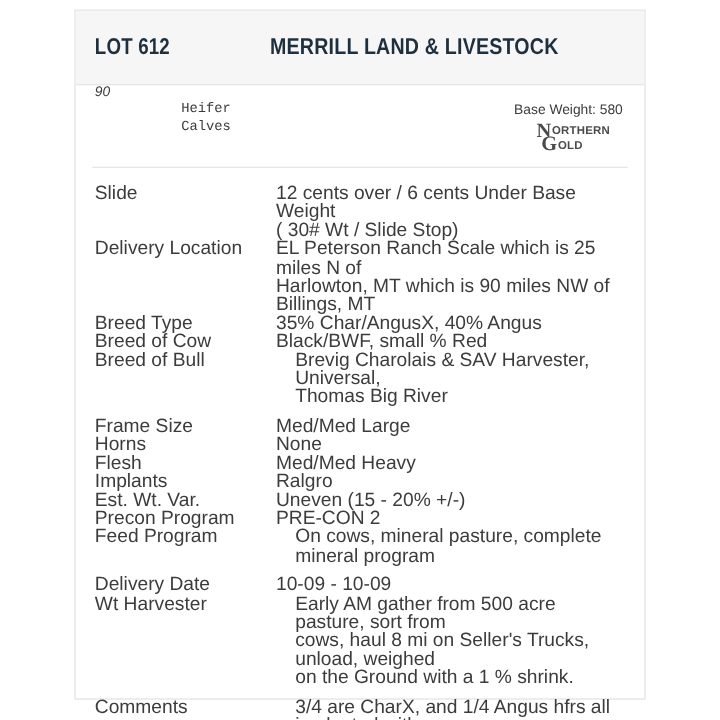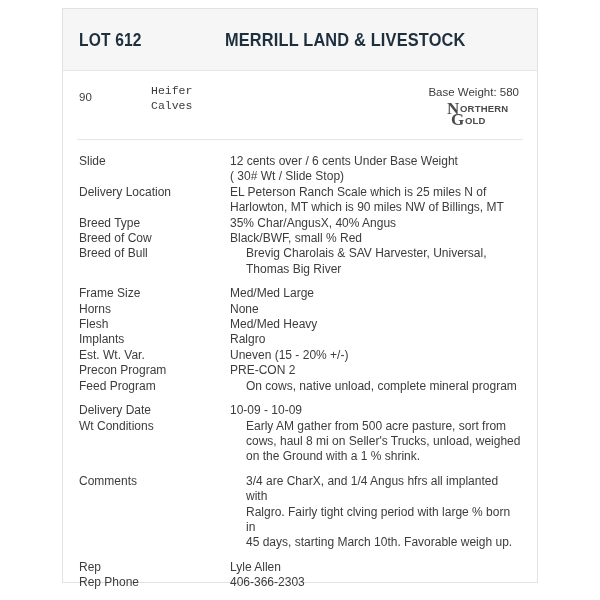--- a/index.html
+++ b/index.html
@@ -71,23 +71,24 @@
   
   .sub-header {
     position: relative;
     height: 68px;
     padding: 12px 20px 0 16px;
     box-sizing: border-box;
   }
   .count {
     position: absolute;
     left: 16px;
-    top: 20px;
+    top: 0;
     font-size: 11.5px;
     color: #3c3c3c;
+    font-style: italic;
   }
   .kind {
     position: absolute;
     left: 88px;
     top: 12px;
     font-size: 11.5px;
     color: #3c3c3c;
     line-height: 15px;
     white-space: pre-line;
     font-family: Liberation Mono, monospace;
@@ -119,21 +120,21 @@
     margin: 0 14px;
   }
 
   
   .details {
     padding: 14px 16px 0 16px;
   }
   .row {
     display: flex;
     align-items: flex-start;
-    font-size: 12px;
+    font-size: 16px;
     color: #3c3c3c;
     line-height: 15.4px;
   }
   .row .label {
     width: 151px;
     flex: 0 0 151px;
     color: #3c3c3c;
     white-space: nowrap;
   }
   .row .value {
@@ -220,28 +221,28 @@
         <div class="row">
           <div class="label">Est. Wt. Var.</div>
           <div class="value">Uneven (15 - 20% +/-)</div>
         </div>
         <div class="row">
           <div class="label">Precon Program</div>
           <div class="value">PRE-CON 2</div>
         </div>
         <div class="row gap-after">
           <div class="label">Feed Program</div>
-          <div class="value">On cows, native unload, complete mineral program</div>
+          <div class="value">On cows, mineral pasture, complete mineral program</div>
         </div>
         <div class="row">
           <div class="label">Delivery Date</div>
           <div class="value">10-09 - 10-09</div>
         </div>
         <div class="row gap-after">
-          <div class="label">Wt Conditions</div>
+          <div class="label">Wt Harvester</div>
           <div class="value">Early AM gather from 500 acre pasture, sort from
 cows, haul 8 mi on Seller's Trucks, unload, weighed
 on the Ground with a 1 % shrink.</div>
         </div>
         <div class="row gap-after">
           <div class="label">Comments</div>
           <div class="value">3/4 are CharX, and 1/4 Angus hfrs all implanted with
 Ralgro. Fairly tight clving period with large % born in
 45 days, starting March 10th. Favorable weigh up.</div>
         </div>

